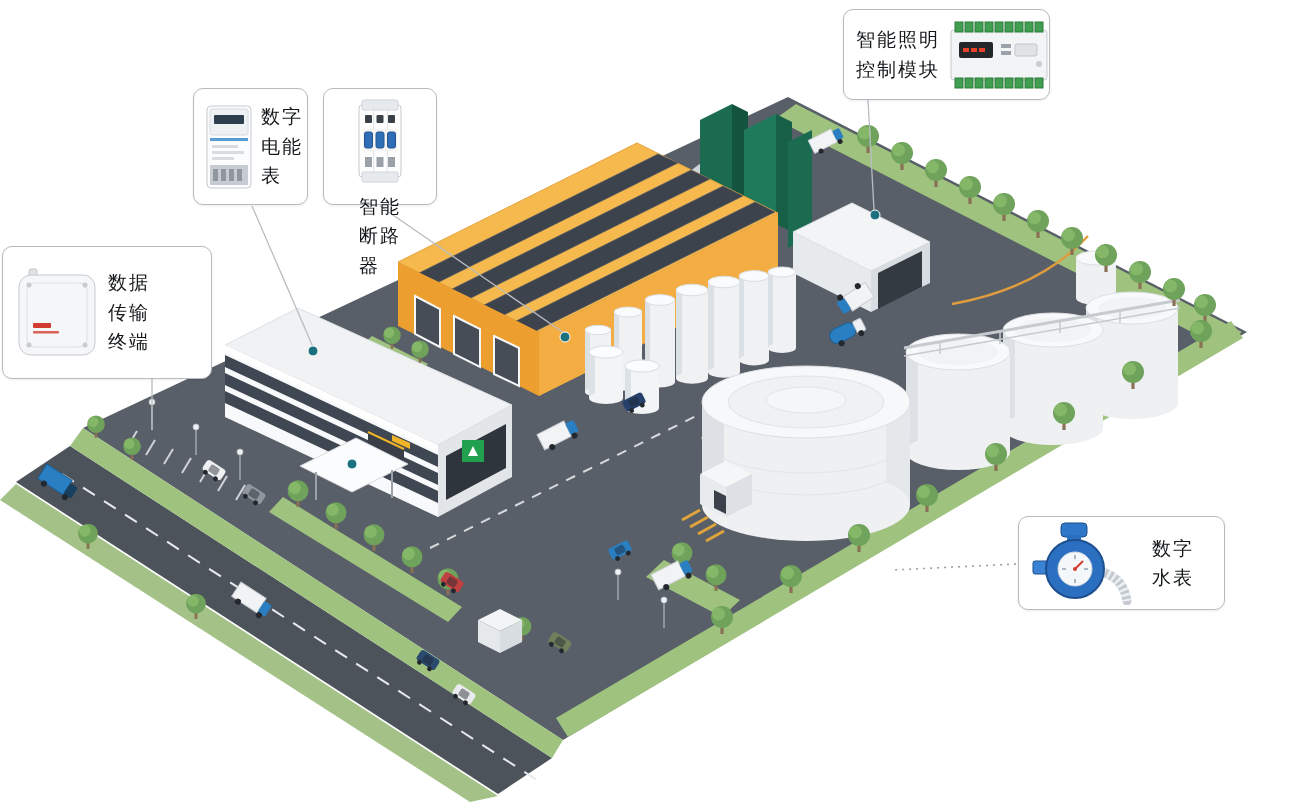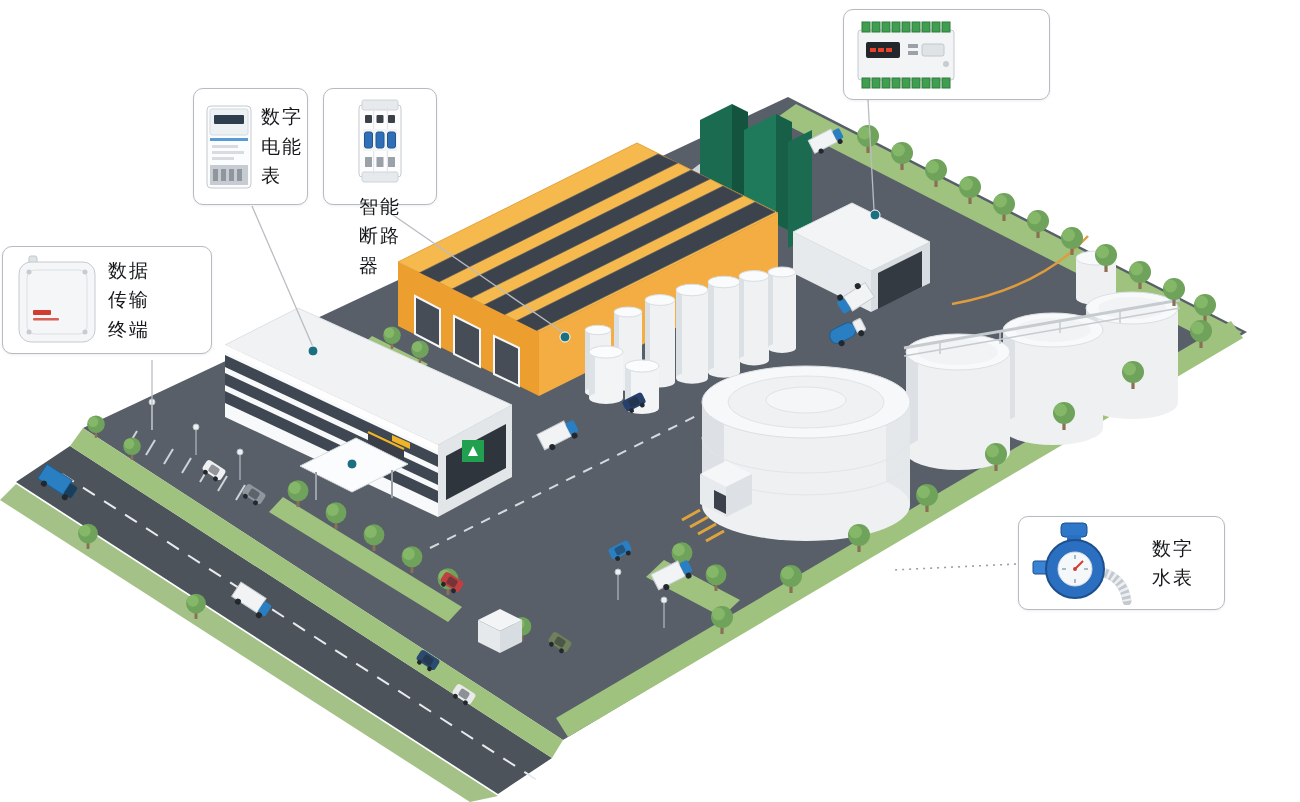--- a/index.html
+++ b/index.html
@@ -10,21 +10,21 @@
   .callout {
     position:absolute; display:flex; align-items:center; gap:9px; padding:10px 12px;
     background:#ffffff; border:1px solid #b6bbc1; border-radius:10px;
     box-shadow:0 1px 3px rgba(0,0,0,.07); z-index:5;
   }
   .callout .label { font-size:19px; color:#15181b; line-height:1.55; letter-spacing:2px; font-weight:500; white-space:nowrap; }
   .callout .label span { display:block; }
   .device { display:flex; align-items:center; justify-content:center; flex:0 0 auto; }
   #co-meter   { left:193px; top:88px;  width:115px; height:117px; }
   #co-breaker { left:323px; top:88px;  width:114px; height:117px;flex-direction:column; }
-  #co-dtu     { left:2px;   top:246px; width:210px; height:108px; }
+  #co-dtu     { left:2px;   top:246px; width:210px; height:133px; }
   #co-light   { left:843px; top:9px;   width:207px; height:91px; }
   #co-water   { left:1018px;top:516px; width:207px; height:94px; }
 </style>
 </head>
 <body>
 
 <div class="stage">
 
 <svg class="scene-svg" viewBox="0 0 1300 802">
 <defs>
@@ -427,20 +427,24 @@
     </svg>
   </div>
   <div class="label">
     <span>数据</span>
     <span>传输</span>
     <span>终端</span>
   </div>
 </div>
 
 <div class="callout" id="co-light">
+  <div class="label">
+    <span>智能照明</span>
+    <span>控制模块</span>
+  </div>
   <div class="device">
     <svg width="100" height="70" viewBox="0 0 100 70">
       <rect x="2" y="10" width="96" height="50" rx="3" fill="#f2f4f5" stroke="#c5cad0"></rect>
       <g fill="#3f9e4f" stroke="#2f7a3c">
         <rect x="6" y="2" width="8" height="10"></rect>
             <rect x="16" y="2" width="8" height="10"></rect>
             <rect x="26" y="2" width="8" height="10"></rect>
             <rect x="36" y="2" width="8" height="10"></rect>
             <rect x="46" y="2" width="8" height="10"></rect>
             <rect x="56" y="2" width="8" height="10"></rect>

